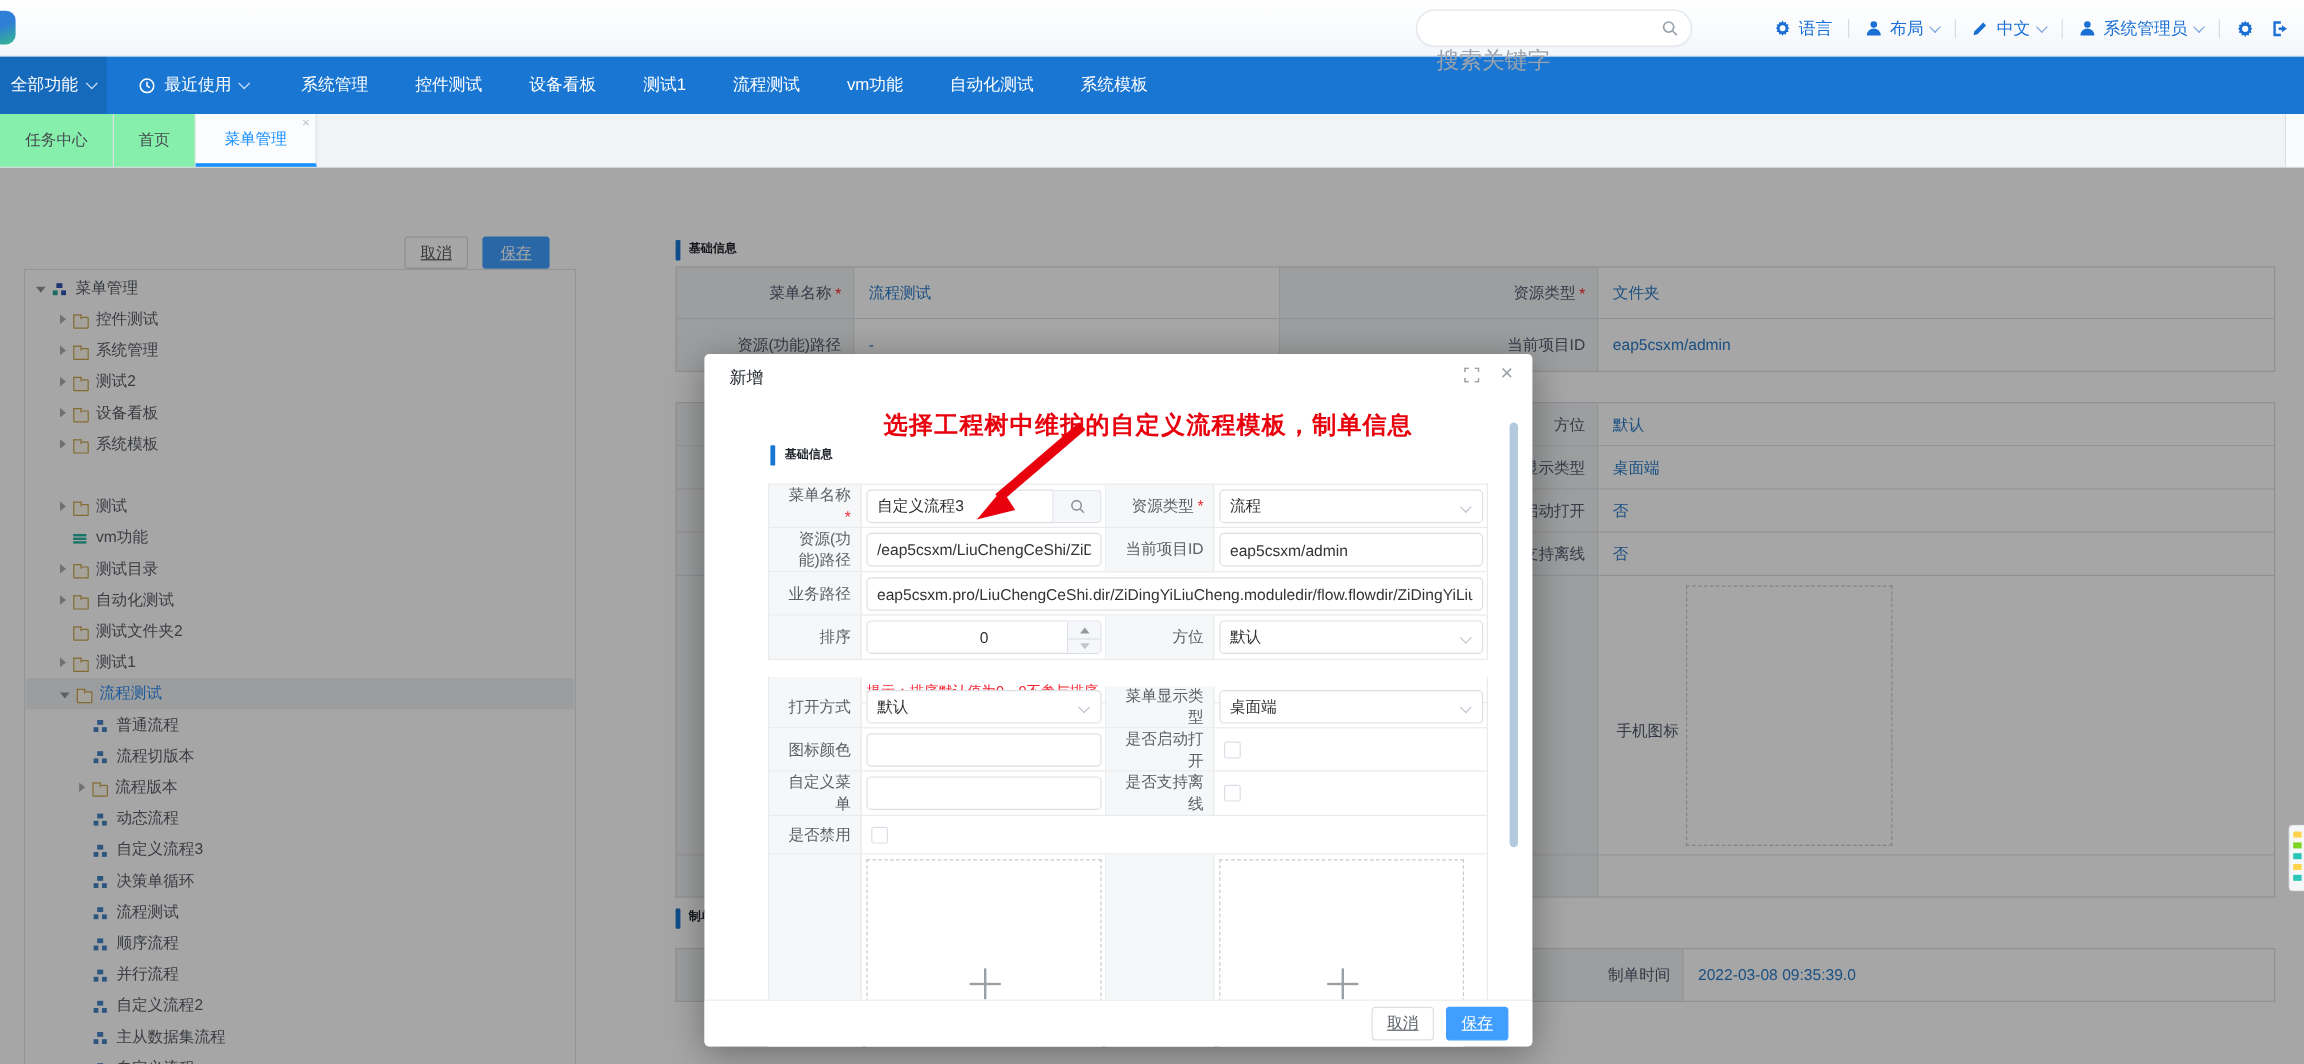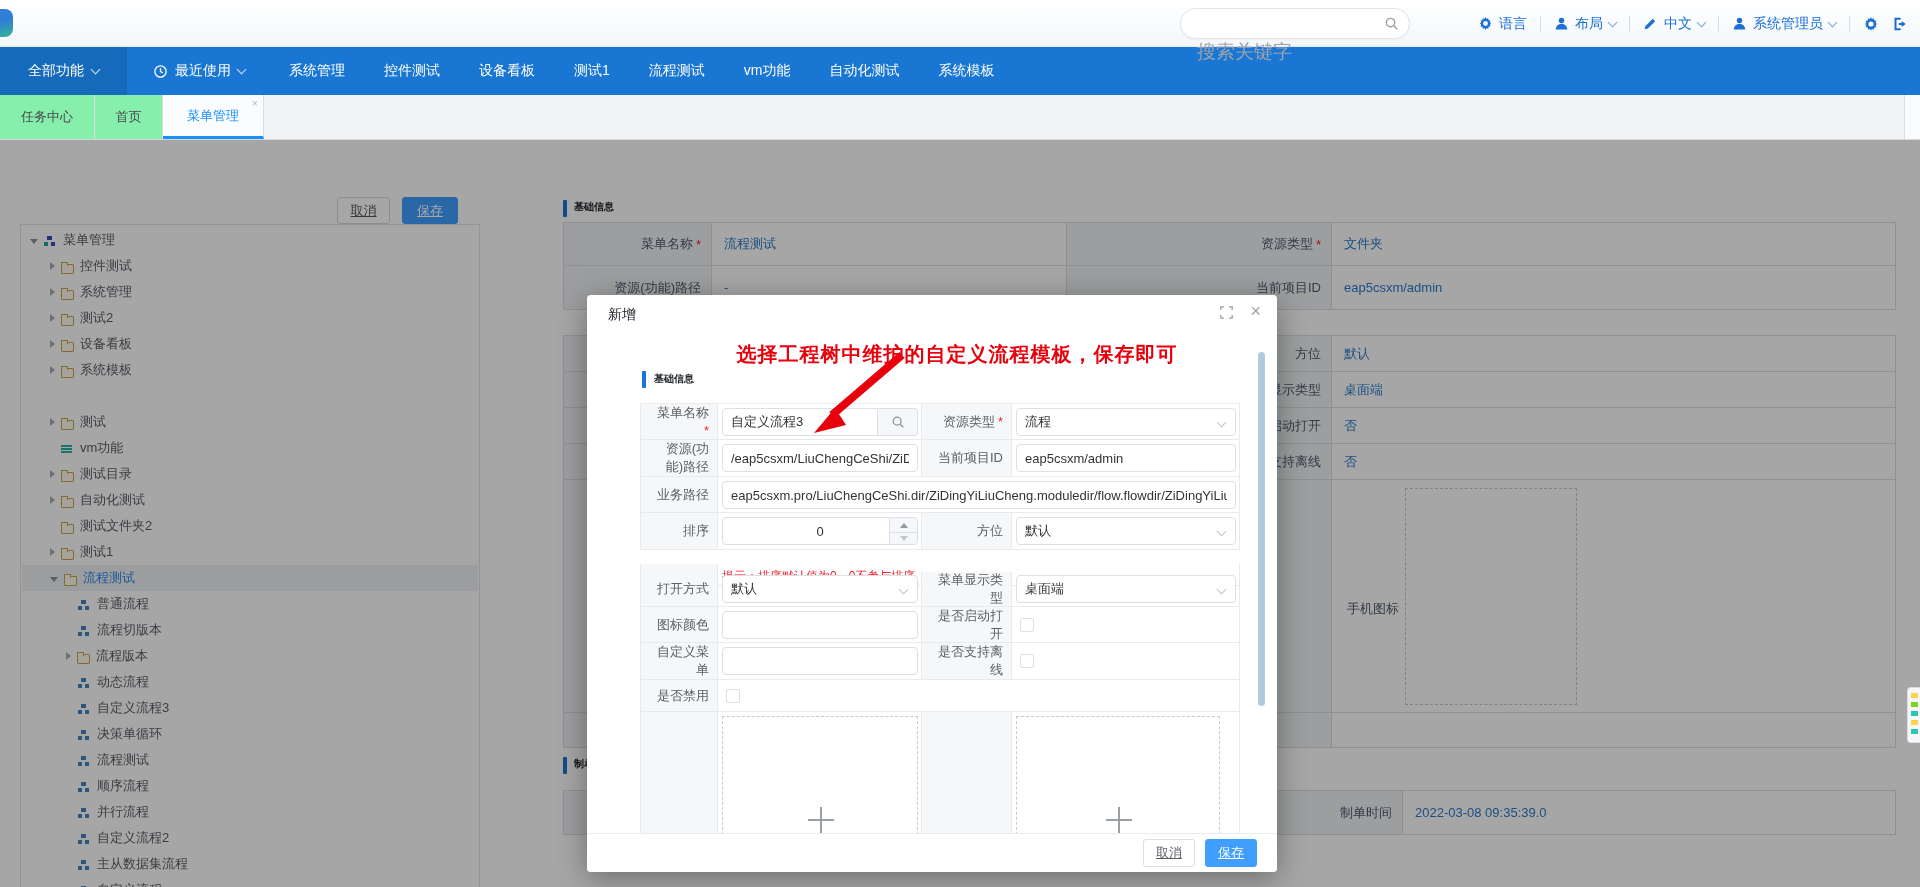--- a/index.html
+++ b/index.html
@@ -14,21 +14,21 @@
   .tsearch input::placeholder { color:#9aa3ad; }
   .tsearch .sic { position:absolute; right:10px; top:7px; }
   .tmenu { position:absolute; right:12px; top:0; height:47px; display:flex; align-items:center; gap:13px; color:#1a6fd4; font-size:14px; }
   .tmi { display:flex; align-items:center; gap:6px; cursor:pointer; }
   .tsep { width:1px; height:16px; background:#d7dce2; }
   .chev { width:7px; height:7px; border-right:1.5px solid #7ba7dd; border-bottom:1.5px solid #7ba7dd; transform:rotate(45deg); margin-top:-3px; }
   .chev.w { border-color:#cfe2f7; }
 
   
   .navbar { position:absolute; left:0; top:47px; width:1920px; height:48px; background:#1976d2; color:#fff; display:flex; align-items:center; font-size:14px; z-index:49; }
-  .nav-all { height:48px; display:flex; align-items:center; gap:8px; padding:0 28px; background:rgba(0,0,0,.10); cursor:pointer; }
+  .nav-all { height:48px; display:flex; align-items:center; gap:8px; padding:0 9px; background:rgba(0,0,0,.10); cursor:pointer; }
   .nav-recent { display:flex; align-items:center; gap:7px; margin-left:26px; margin-right:44px; cursor:pointer; }
   .nav-items { display:flex; align-items:center; gap:39px; }
   .nav-item { cursor:pointer; white-space:nowrap; }
 
   
   .tabbar { position:absolute; left:0; top:95px; width:1920px; height:45px; background:#f2f3f5; border-bottom:1px solid #d4d7da; z-index:48; }
   .tab { position:absolute; top:0; height:44px; display:flex; align-items:center; justify-content:center; background:#86efac; border-right:1px solid #dcdfe2; font-size:13px; color:#45494e; cursor:pointer; }
   .tab.active { background:#fbfcfd; color:#1890ff; border-bottom:3px solid #1890ff; }
   .tab .tclose { position:absolute; top:3px; right:5px; font-size:11px; color:#b9bdc2; line-height:1; }
   .tabstub { position:absolute; right:0; top:0; width:16px; height:44px; background:#fafbfc; border-left:1px solid #dcdfe2; }
@@ -417,21 +417,21 @@
 
   <div class="overlay"></div>
 
   <div class="modal">
     <div class="m-title">新增</div>
     <svg class="m-full" width="13" height="13" viewBox="0 0 16 16">
         <path d="M1 5V1h4M11 1h4v4M15 11v4h-4M5 15H1v-4" fill="none" stroke="#9aa0a6" stroke-width="1.6"></path>
       </svg>
     <div class="m-close">×</div>
 
-    <div class="m-note">选择工程树中维护的自定义流程模板，保存即可</div>
+    <div class="m-note">选择工程树中维护的自定义流程模板，制单信息</div>
     <svg class="arrow-svg" width="120" height="95" viewBox="0 0 120 95">
       <line x1="100" y1="8" x2="30" y2="68" stroke="#e8000d" stroke-width="8"></line>
       <polygon points="12,86 44,78 33,61" fill="#e8000d"></polygon>
     </svg>
 
     <div class="secbar m-sec-bar"></div>
     <div class="sechead m-sec">基础信息</div>
 
     <div class="mtable">
 

